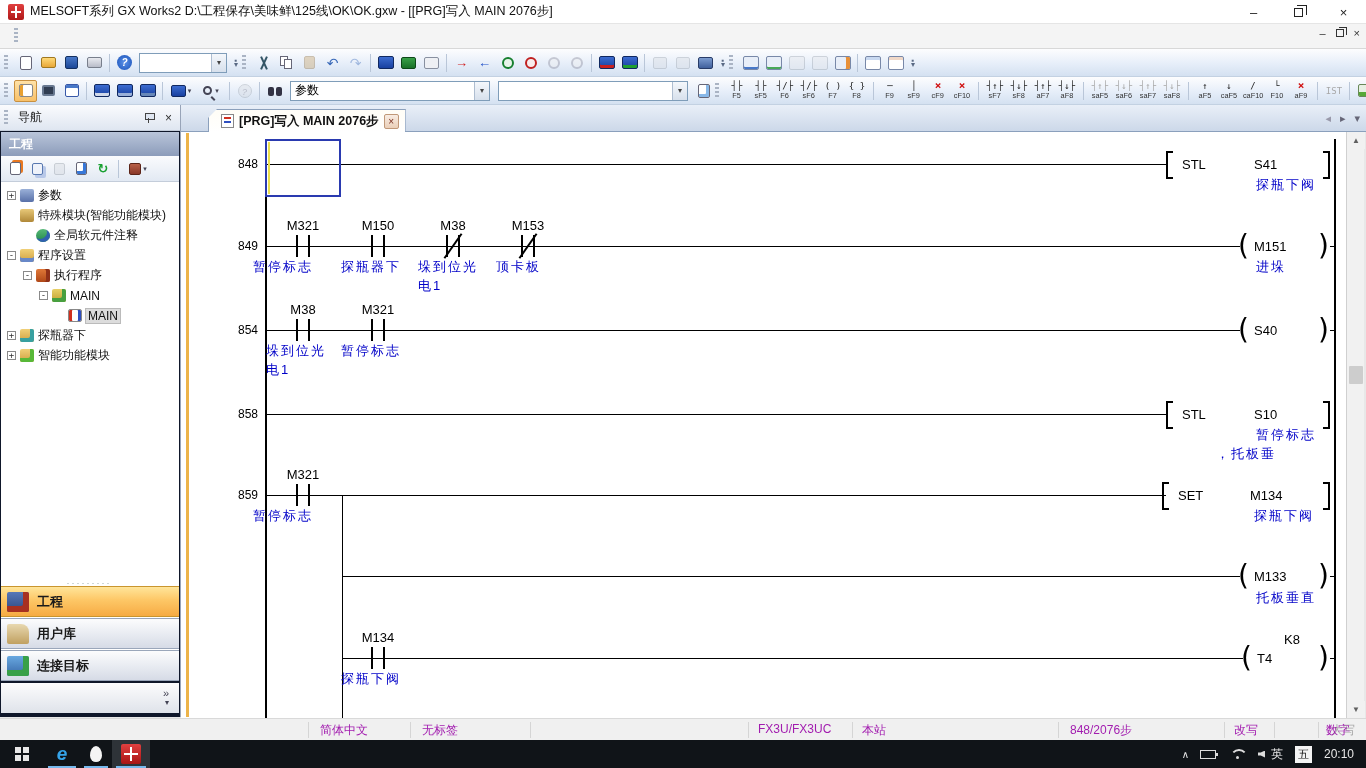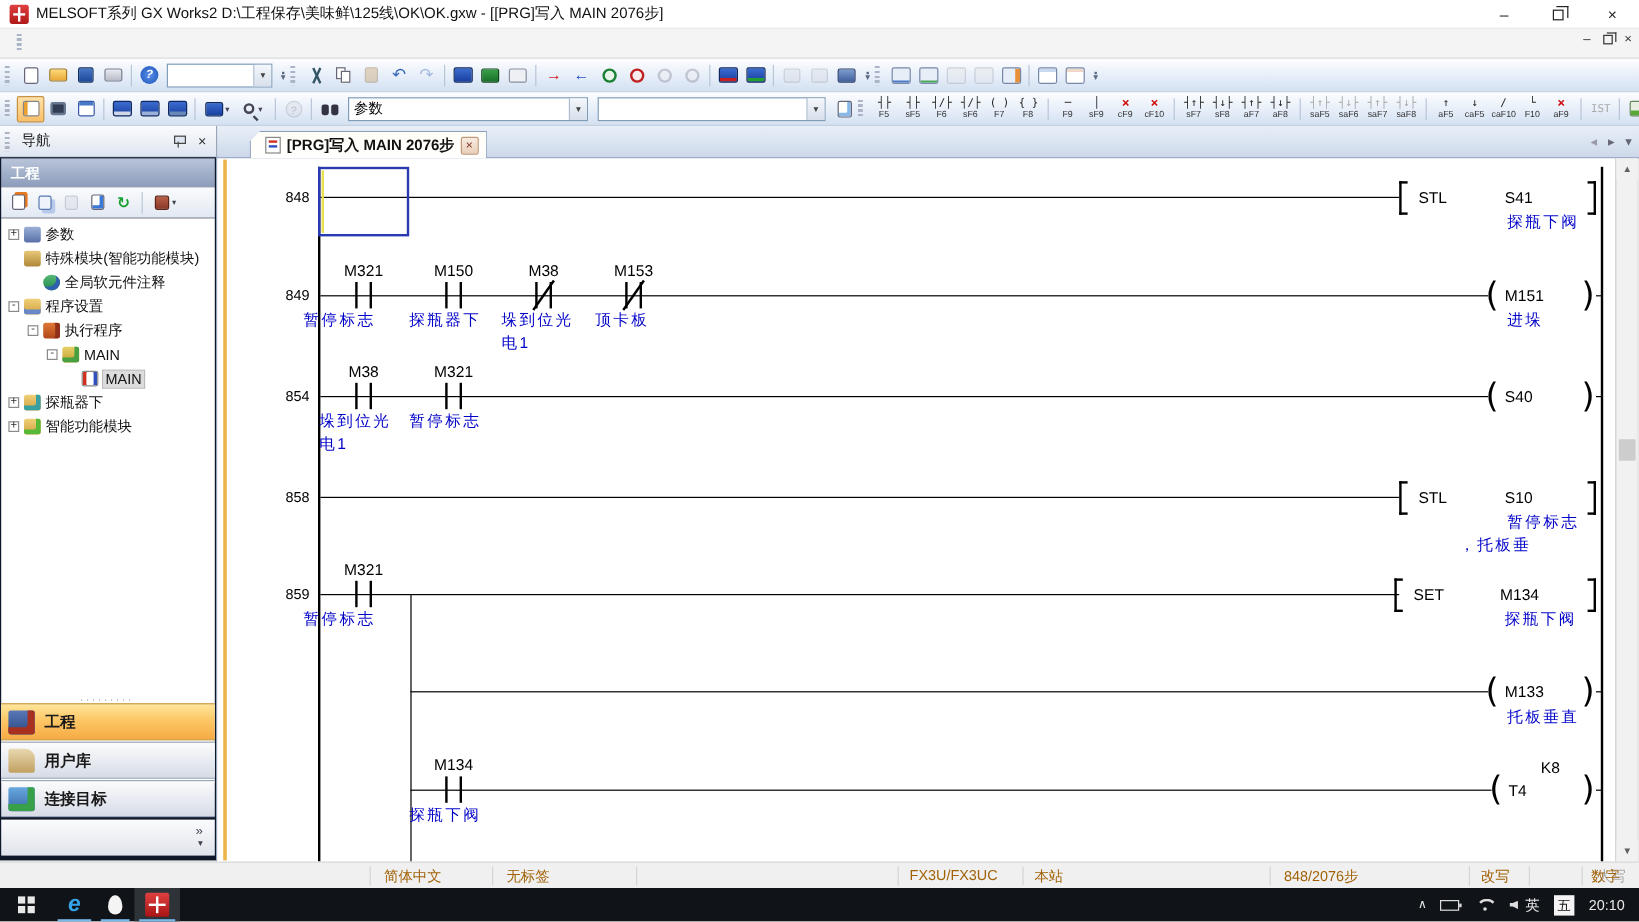--- a/index.html
+++ b/index.html
@@ -102,21 +102,21 @@
   .ctc i.l{left:6px}.ctc i.r{right:6px}
   .ctc .sl{position:absolute;left:12px;top:-4px;width:2px;height:30px;background:#000;transform:rotate(35deg)}
   .paren{position:absolute;font-size:28px;font-weight:400;line-height:30px;color:#000;font-family:"DejaVu Sans",sans-serif}
   .brL{position:absolute;width:7px;height:28px;border:2px solid #000;border-right:none}
   .brR{position:absolute;width:7px;height:28px;border:2px solid #000;border-left:none}
   .cursorbox{position:absolute;left:265px;top:139px;width:76px;height:58px;border:2px solid #2a3ab0}
   .cursoryellow{position:absolute;left:268px;top:142px;width:2px;height:52px;background:#eadf4e}
 
   
   .statusbar{left:0;top:718px;width:1366px;height:22px;background:#f0f0f0;border-top:1px solid #d9d9d9}
-  .st{position:absolute;top:3px;font-size:12px;color:#a16207;white-space:nowrap}
+  .st{position:absolute;top:3px;font-size:12px;color:#a21caf;white-space:nowrap}
   .st.dim{color:#aaa}
   .sdiv{position:absolute;top:3px;width:1px;height:16px;background:#d5d5d5}
 
   
   .taskbar{left:0;top:740px;width:1366px;height:28px;background:#101418;display:flex;align-items:center}
   .tk{height:28px;display:flex;align-items:center;justify-content:center;position:relative;flex:none}
   .runline{position:absolute;left:4px;bottom:0;right:4px;height:2px;background:#76b9ed}
   .startlogo{width:14px;height:14px;display:grid;grid-template-columns:6px 6px;grid-template-rows:6px 6px;gap:2px}
   .startlogo b{background:#e8e8e8}
   .edge{font-size:19px;font-weight:bold;color:#35a3e8;font-style:italic}

